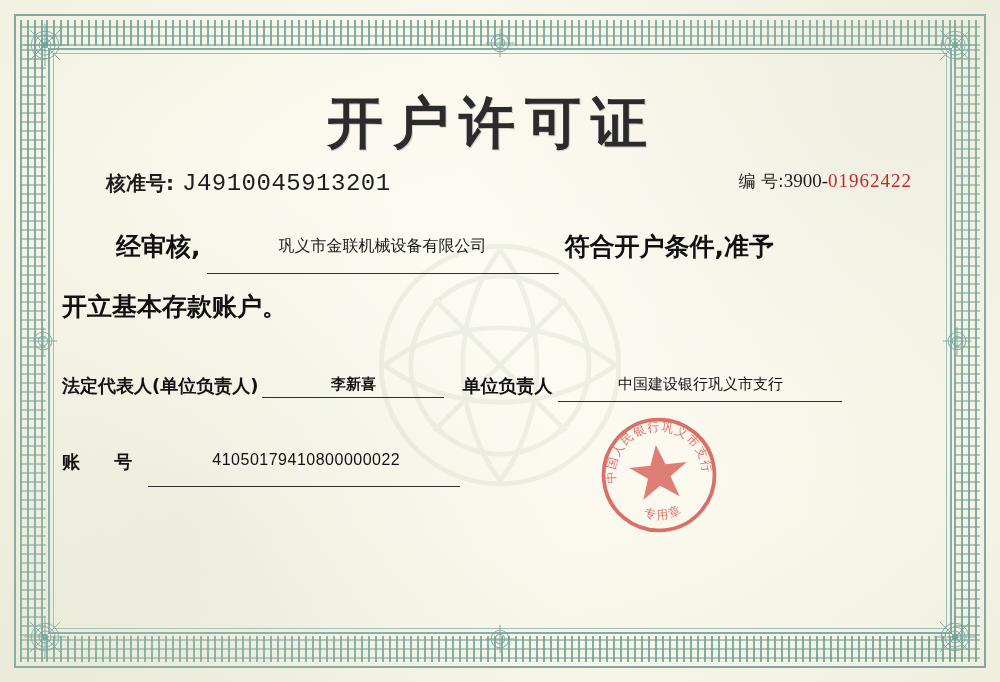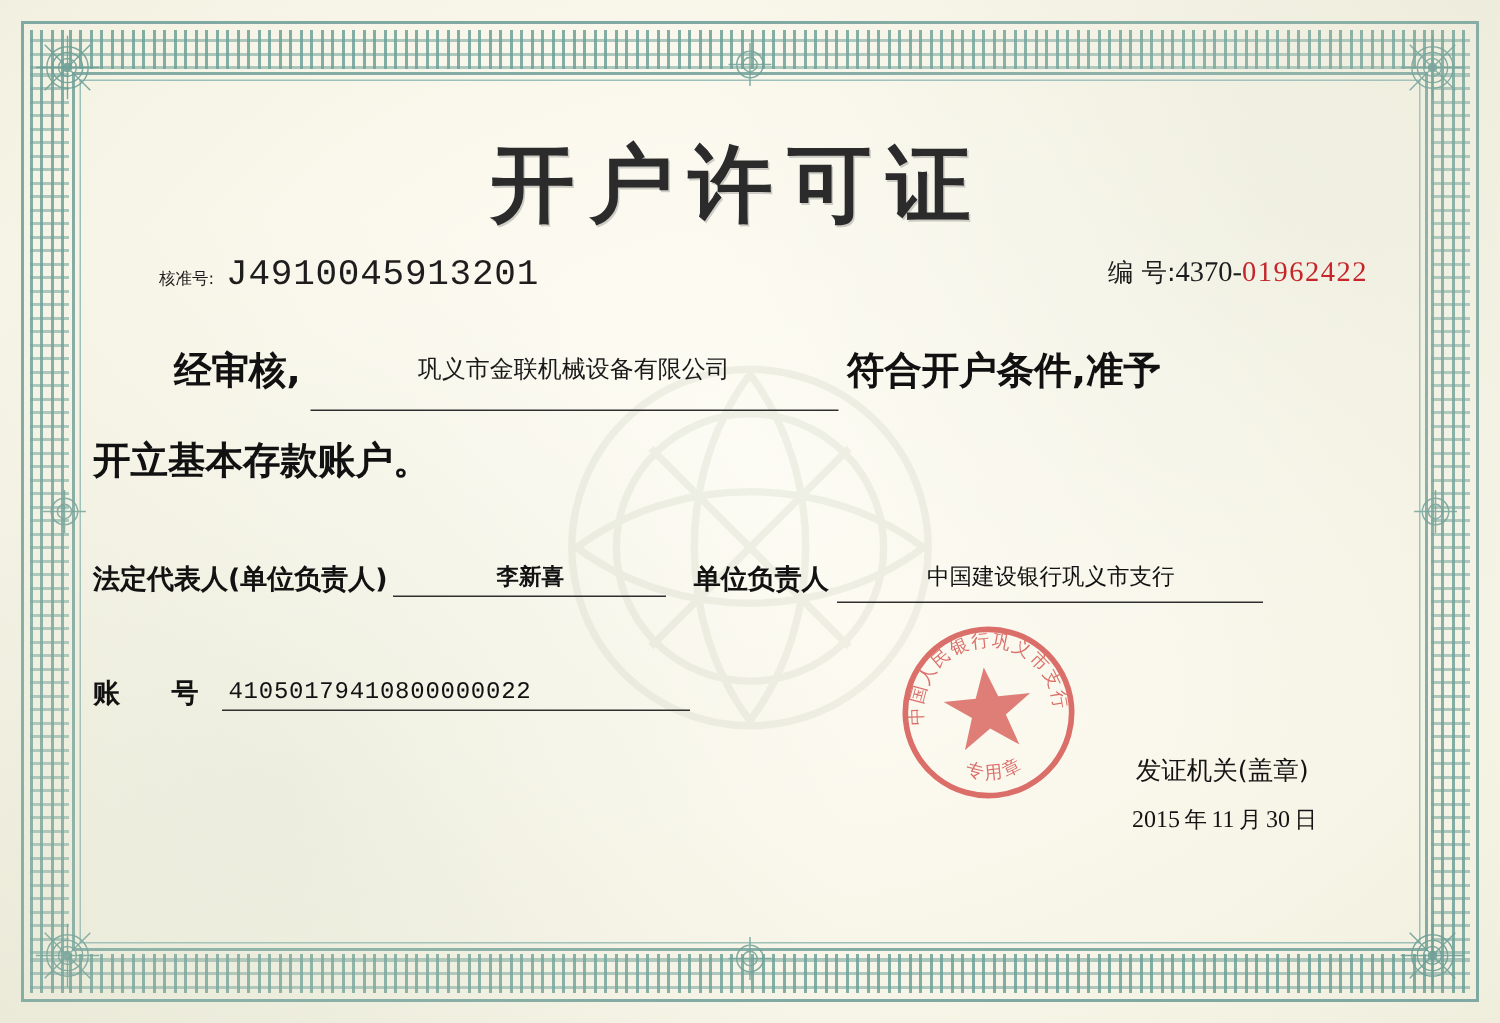--- a/index.html
+++ b/index.html
@@ -130,22 +130,23 @@
 
   .row-approval {
     position: absolute;
     top: 108px;
     left: 44px;
     right: 20px;
     height: 26px;
   }
   .lbl {
     font-family: "DejaVu Sans", "Liberation Sans", sans-serif;
-    font-size: 11px;
+    font-size: 20px;
     color: #1c1c1c;
+    font-weight: bold;
   }
   .approval-no {
     font-family: Liberation Mono, monospace;
     font-size: 24px;
     color: #1d1d1d;
     margin-left: 8px;
     letter-spacing: 0.5px;
   }
   .serial-wrap {
     position: absolute;
@@ -246,28 +247,28 @@
     font-family: "DejaVu Sans", "Liberation Sans", sans-serif;
     font-size: 18px;
     font-weight: bold;
     color: #121212;
   }
   .acct-label { letter-spacing: 14px; }
   .blank-acct {
     display: inline-block;
     width: 308px;
     border-bottom: 1px solid #2f2f2f;
-    text-align: left;
+    text-align: center;
     padding-left: 4px;
     font-size: 16px;
     font-weight: normal;
     vertical-align: 3px;
-    padding-bottom: 3px;
+    padding-bottom: 17px;
     margin-left: 2px;
-    font-family: Liberation Mono, monospace;
+    font-family: Liberation Sans, sans-serif;
     letter-spacing: 0.5px;
   }
 
   .issuer-block {
     position: absolute;
     right: 60px;
     top: 440px;
     text-align: center;
     font-family: "DejaVu Sans", "Liberation Sans", sans-serif;
     font-size: 17px;
@@ -384,44 +385,38 @@
 
   <div class="paper-tint"></div>
 
   <div class="content">
 
     <div class="title">开户许可证</div>
 
     <div class="row-approval">
       <span class="lbl">核准号:</span><span class="approval-no">J4910045913201</span>
       <span class="serial-wrap">
-        <span>编 号:</span><span class="serial-prefix">4370-</span><span class="serial-red">01962422</span>
+        <span>编 号:</span><span class="serial-prefix">3900-</span><span class="serial-red">01962422</span>
       </span>
     </div>
 
     <div class="body-line1">
       <span>经审核,</span><span class="blank-company">巩义市金联机械设备有限公司</span><span>符合开户条件,准予</span>
     </div>
 
     <div class="body-line2">开立基本存款账户。</div>
 
     <div class="row-rep">
       <span>法定代表人(单位负责人)</span><span class="blank-rep">李新喜</span><span class="bank-label">单位负责人</span><span class="blank-bank">中国建设银行巩义市支行</span>
     </div>
 
     <div class="row-account">
       <span class="acct-label">账 号</span><span class="blank-acct">41050179410800000022</span>
     </div>
 
-    <div class="issuer-block">
-      <div>发证机关(盖章)</div>
-      <div class="issuer-date">
-        <span class="num">2015</span><span>年</span><span class="num">11</span><span>月</span><span class="num">30</span><span>日</span>
-      </div>
-    </div>
 
   </div>
 
   <svg class="seal" viewBox="0 0 200 200">
     <defs>
       <path id="sealArcTop" d="M 30,100 A 70,70 0 0 1 170,100"></path>
       <path id="sealArcBottom" d="M 38,108 A 62,62 0 0 0 162,108"></path>
     </defs>
     <circle cx="100" cy="100" r="88" fill="none" stroke="#cf3a36" stroke-width="6"></circle>
     <g fill="#cf3a36">

